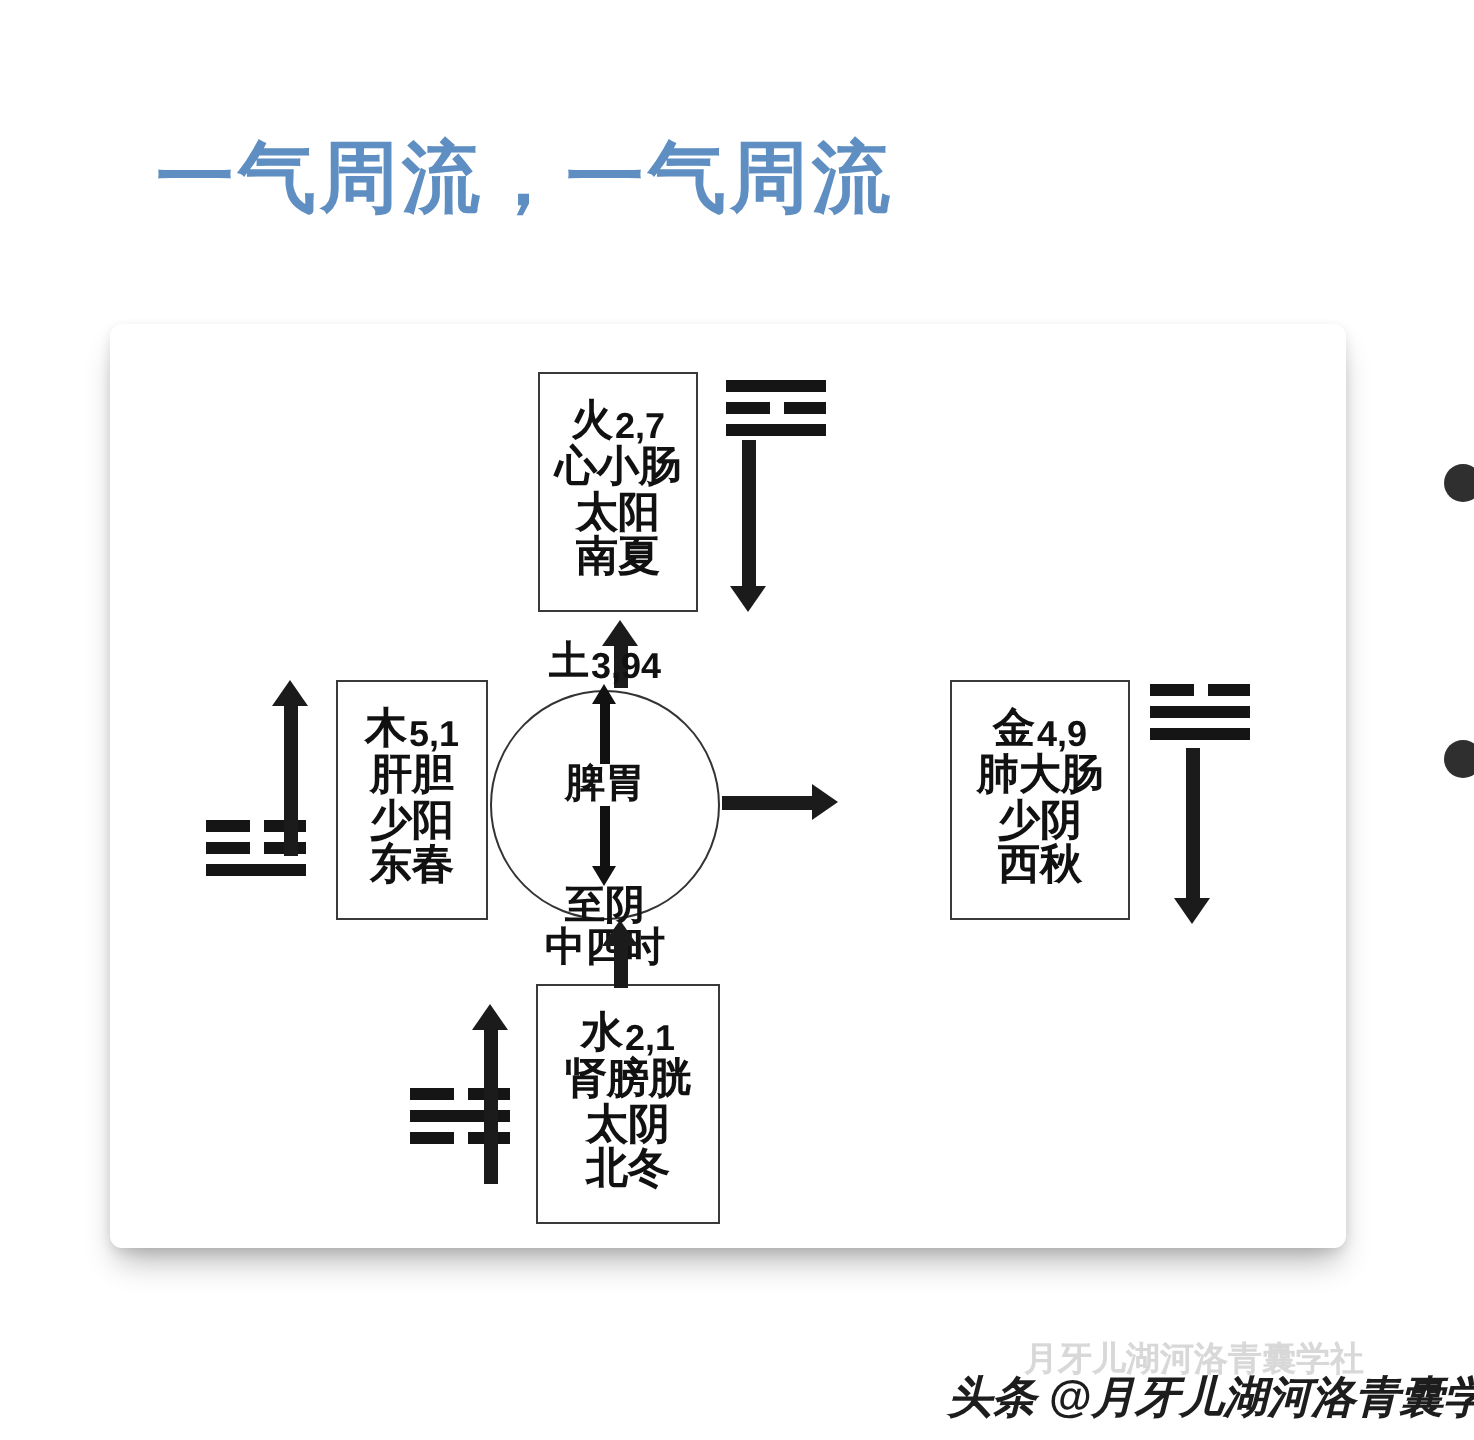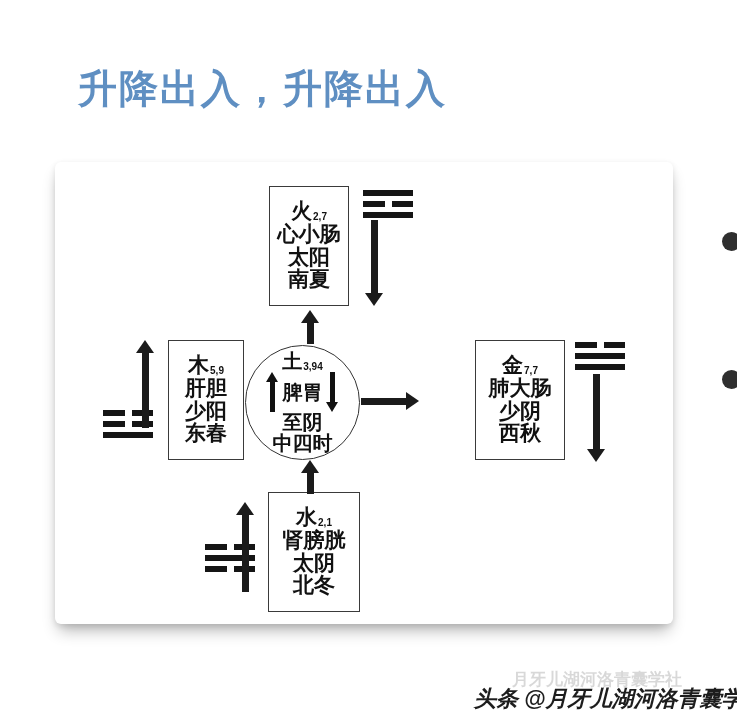--- a/index.html
+++ b/index.html
@@ -75,21 +75,21 @@
     font-weight: bold;
     white-space: nowrap;
     text-align: center;
   }
   .node-line.head {
     display: flex;
     align-items: baseline;
     justify-content: center;
   }
   .node-num {
-    font-size: 10px;
+    font-size: 18px;
     font-weight: bold;
     margin-left: 1px;
     position: relative;
     top: 2px;
   }
 
   
   .box-fire  { left: 214px; top: 24px;  width: 80px;  height: 120px; }
   .box-wood  { left: 113px; top: 178px; width: 76px;  height: 120px; }
   .box-metal { left: 420px; top: 178px; width: 90px;  height: 120px; }
@@ -111,20 +111,21 @@
     align-items: center;
     justify-content: center;
     color: #111111;
     line-height: 1.05;
   }
   .center-circle .node-line { font-size: 20px; }
   .center-row {
     display: flex;
     align-items: center;
     justify-content: center;
+    flex-direction: column;
   }
 
   
   .arrow {
     position: absolute;
   }
   .arrow .shaft {
     position: absolute;
     background: #1b1b1b;
   }
@@ -217,21 +218,21 @@
     top: 668px;
     font-size: 17px;
     font-weight: bold;
     color: rgba(60,60,60,0.20);
     white-space: nowrap;
   }
 </style>
 </head>
 <body>
 
-<div class="page-title">升降出入，升降出入</div>
+<div class="page-title">一气周流，一气周流</div>
 
 <div class="bullet-dot bullet-1"></div>
 <div class="bullet-dot bullet-2"></div>
 
 <div class="diagram-card">
   <div class="card-inner">
 
     <div class="node-box box-fire">
       <div class="node-line head">
         <span>火</span>
@@ -260,21 +261,21 @@
         <span class="head"></span>
     </div>
     <div class="arrow arrow-up arr-fire-up">
       <span class="shaft"></span>
         <span class="head"></span>
     </div>
 
     <div class="node-box box-wood">
       <div class="node-line head">
         <span>木</span>
-        <span class="node-num">5,9</span>
+        <span class="node-num">5,1</span>
       </div>
       <div class="node-line">肝胆</div>
       <div class="node-line">少阳</div>
       <div class="node-line">东春</div>
     </div>
 
     <div class="trigram tri-wood">
       <div class="tri-line broken">
           <span class="seg"></span>
           <span class="seg"></span>
@@ -313,21 +314,21 @@
             <span class="head"></span>
         </span>
       </div>
       <div class="node-line">至阴</div>
       <div class="node-line">中四时</div>
     </div>
 
     <div class="node-box box-metal">
       <div class="node-line head">
         <span>金</span>
-        <span class="node-num">7,7</span>
+        <span class="node-num">4,9</span>
       </div>
       <div class="node-line">肺大肠</div>
       <div class="node-line">少阴</div>
       <div class="node-line">西秋</div>
     </div>
 
     <div class="trigram tri-metal">
       <div class="tri-line broken">
           <span class="seg"></span>
           <span class="seg"></span>

